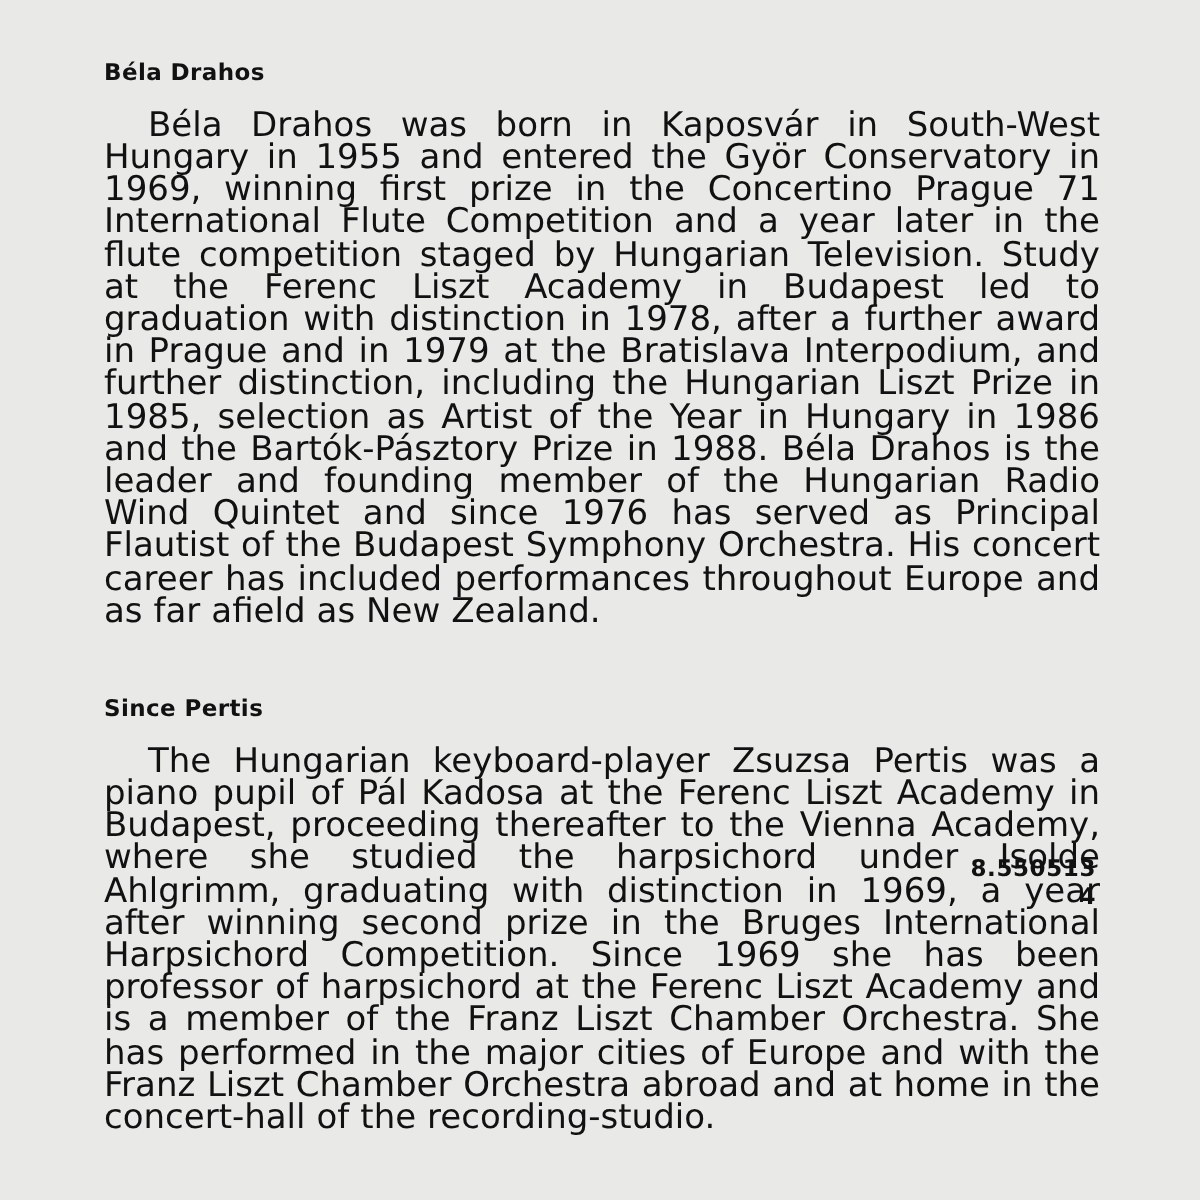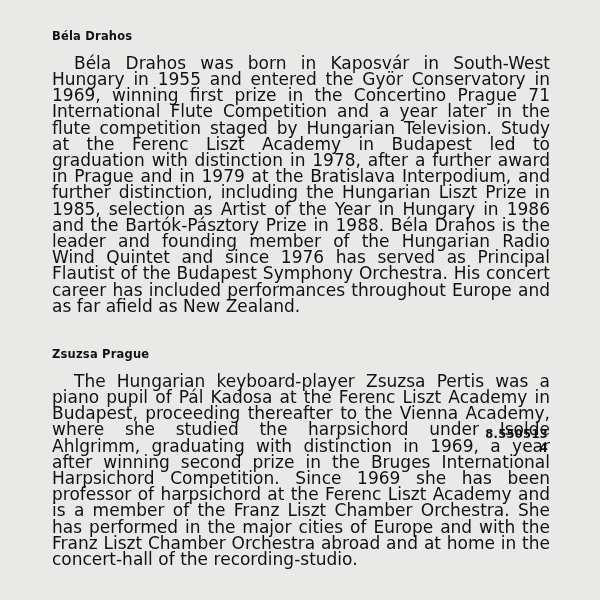--- a/index.html
+++ b/index.html
@@ -76,21 +76,21 @@
   <div class="content">
 
     <div class="section">
       <h2 class="section-title">Béla Drahos</h2>
       <p class="body-text">Béla Drahos was born in Kaposvár in South-West Hungary in 1955 and entered the Györ Conservatory in 1969, winning first prize in the Concertino Prague 71 International Flute Competition and a year later in the flute competition staged by Hungarian Television.  Study at the Ferenc Liszt Academy in Budapest led to graduation with distinction in 1978, after a further award in Prague and in 1979 at the Bratislava Interpodium, and further distinction, including the Hungarian Liszt Prize in 1985, selection as Artist of the Year in Hungary in 1986 and the Bartók-Pásztory Prize in 1988.  Béla Drahos is the leader and founding member of the Hungarian Radio Wind Quintet and since 1976 has served as Principal Flautist of the Budapest Symphony Orchestra.  His concert career has included performances throughout Europe and as far afield as New Zealand.</p>
     </div>
 
     <div class="spacer"></div>
 
     <div class="section">
-      <h2 class="section-title">Zsuzsa Prague</h2>
+      <h2 class="section-title">Since Pertis</h2>
       <p class="body-text">The Hungarian keyboard-player Zsuzsa Pertis was a piano pupil of Pál Kadosa at the Ferenc Liszt Academy in Budapest, proceeding thereafter to the Vienna Academy, where she studied the harpsichord under Isolde Ahlgrimm, graduating with distinction in 1969, a year after winning second prize in the Bruges International Harpsichord Competition.  Since 1969 she has been professor of harpsichord at the Ferenc Liszt Academy and is a member of the Franz Liszt Chamber Orchestra.  She has performed in the major cities of Europe and with the Franz Liszt Chamber Orchestra abroad and at home in the concert-hall of the recording-studio.</p>
     </div>
 
   </div>
 
   <div class="footer">
     <span class="footer-left">8.550513</span>
     <span class="footer-right">4</span>
   </div>
 

